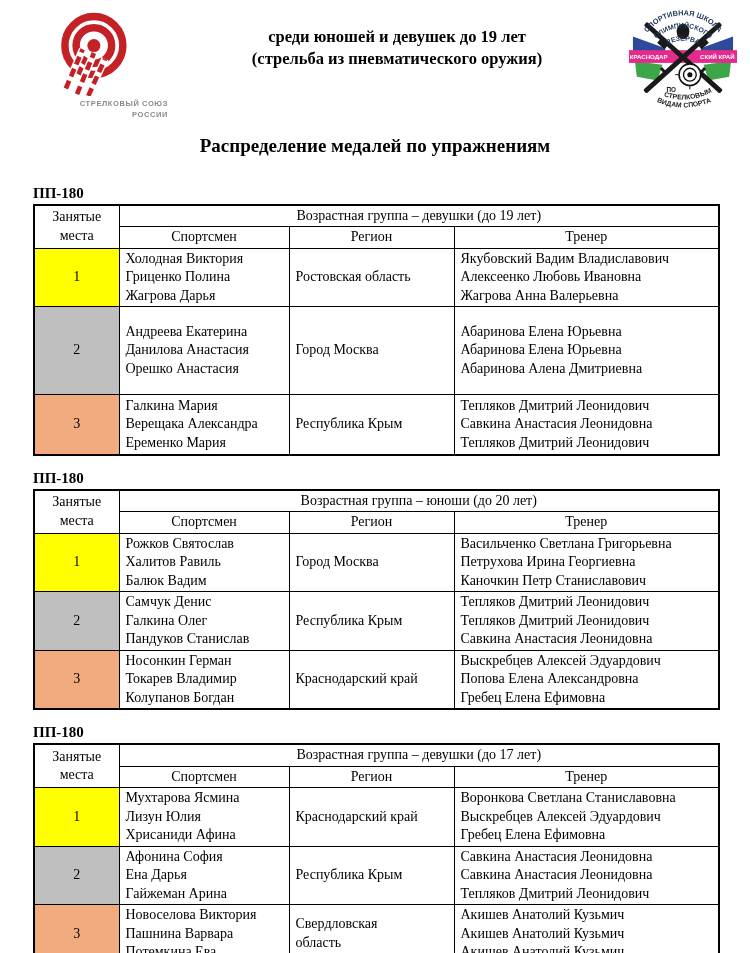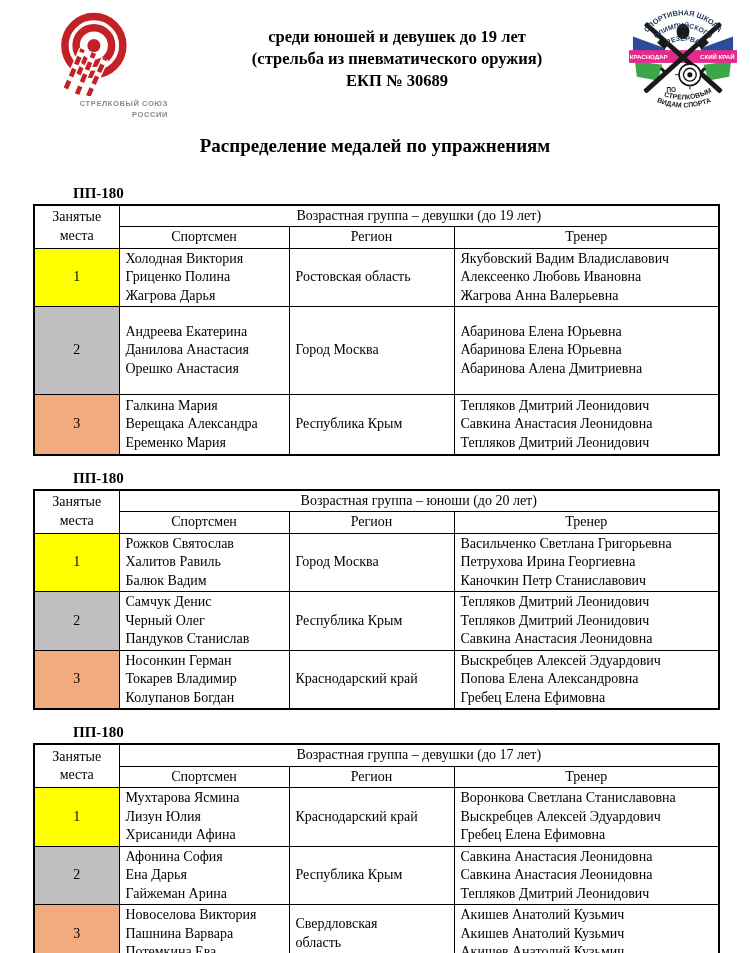--- a/index.html
+++ b/index.html
@@ -20,21 +20,21 @@
     font-family:"Liberation Sans", sans-serif;font-size:7.5px;font-weight:bold;
     color:#8a8a8a;letter-spacing:.6px;line-height:1.5;margin-top:2px;
   }
   .head-center{flex:1;text-align:center;font-weight:bold;font-size:16.5px;line-height:22px;padding-top:22px;}
   .logo-right{width:118px;flex:none;}
   
   .page-title{text-align:center;font-weight:bold;font-size:19px;margin-top:14px;}
   
   .section{margin:14px 32px 0 33px;}
   .section.first{margin-top:28px;}
-  .tbl-label{font-weight:bold;font-size:15px;margin-bottom:2px;margin-left:40px;}
+  .tbl-label{font-weight:bold;font-size:15px;margin-bottom:2px;}
   table.medals{
     border-collapse:collapse;width:685px;border:2px solid #000;
     table-layout:fixed;font-size:14px;
   }
   table.medals td{border:1px solid #000;vertical-align:middle;padding:1px 6px;line-height:18.5px;margin-top:36px;}
   col.w-place{width:85px;} col.w-ath{width:170px;} col.w-reg{width:165px;} col.w-tr{width:265px;}
   td.hdr{text-align:center;height:20px;padding:1px 3px;line-height:17px;}
   td.c-place{text-align:center;padding:0;}
   td.p1{background:var(--gold);} td.p2{background:var(--silver);} td.p3{background:var(--bronze);}
   .ln{display:block;}
@@ -66,21 +66,20 @@
     </svg>
     <div class="logo-caption">
       <span class="ln">СТРЕЛКОВЫЙ СОЮЗ</span>
       <span class="ln">РОССИИ</span>
     </div>
   </div>
 
   <div class="head-center">
     <div>среди юношей и девушек до 19 лет</div>
     <div>(стрельба из пневматического оружия)</div>
-    <div>ЕКП № 30689</div>
   </div>
 
   <div class="logo-right">
     <svg width="114" height="108" viewBox="0 0 112 110">
       <defs>
         <path id="arcT1" d="M 12,44 A 46,46 0 0 1 100,44"></path>
         <path id="arcT2" d="M 20,50 A 38,38 0 0 1 92,50"></path>
         <path id="arcT3" d="M 28,55 A 31,31 0 0 1 84,55"></path>
         <path id="arcB1" d="M 24,88 A 60,60 0 0 0 88,88"></path>
         <path id="arcB2" d="M 22,96 A 70,70 0 0 0 92,96"></path>
@@ -236,21 +235,21 @@
         <td>
           <span class="ln">Васильченко Светлана Григорьевна</span>
           <span class="ln">Петрухова Ирина Георгиевна</span>
           <span class="ln">Каночкин Петр Станиславович</span>
         </td>
       </tr>
       <tr class="h57">
         <td class="c-place p2">2</td>
         <td>
           <span class="ln">Самчук Денис</span>
-          <span class="ln">Черный Олег</span>
+          <span class="ln">Галкина Олег</span>
           <span class="ln">Пандуков Станислав</span>
         </td>
         <td>
           <span class="ln">Республика Крым</span>
           <span class="ln"></span>
         </td>
         <td>
           <span class="ln">Тепляков Дмитрий Леонидович</span>
           <span class="ln">Тепляков Дмитрий Леонидович</span>
           <span class="ln">Савкина Анастасия Леонидовна</span>

